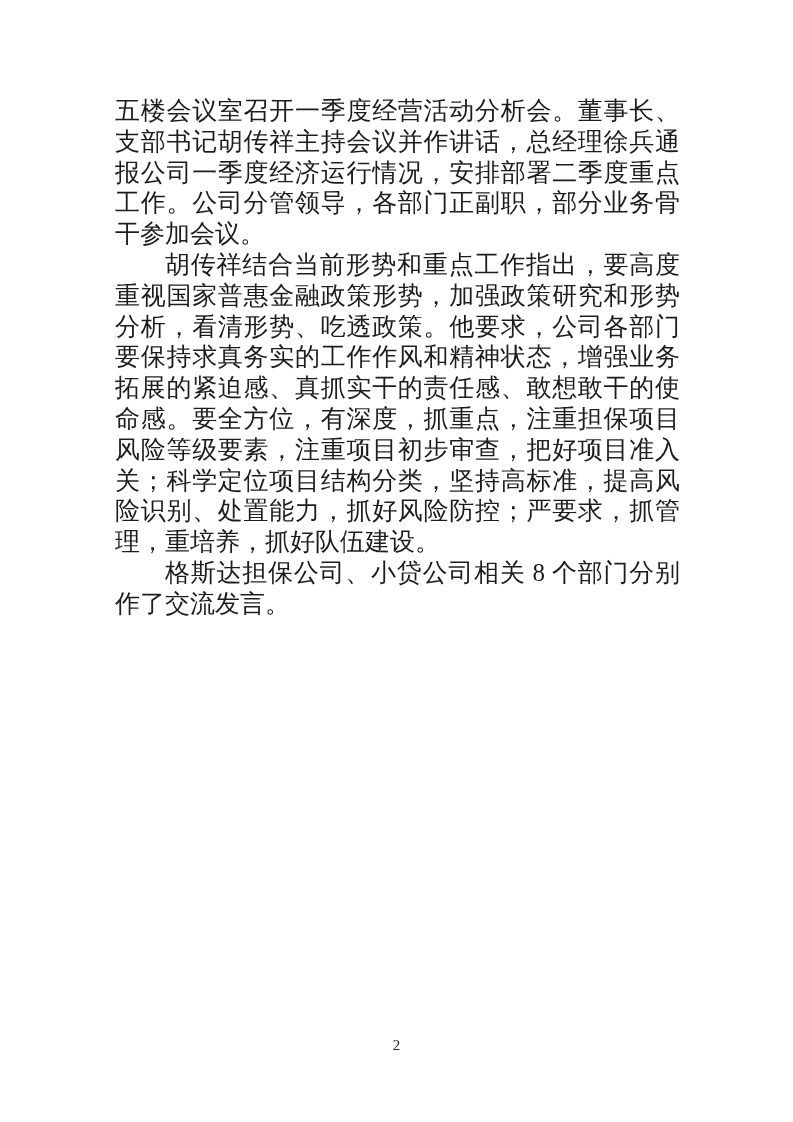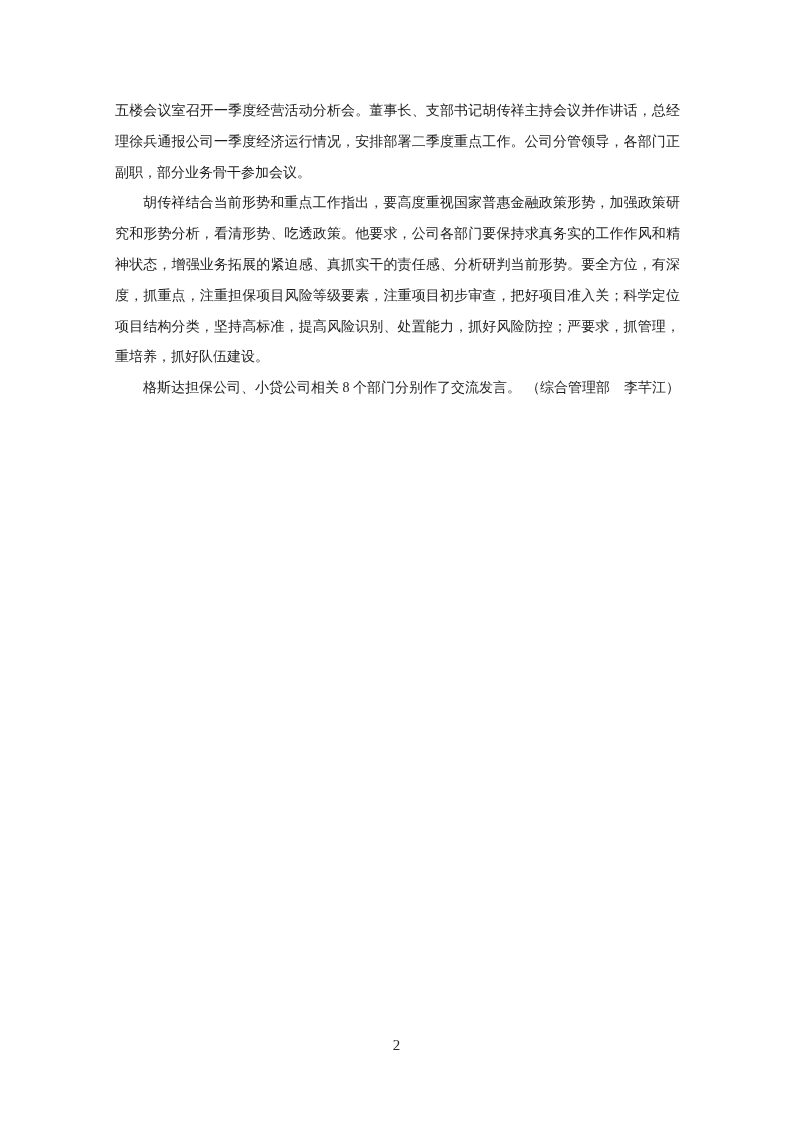--- a/index.html
+++ b/index.html
@@ -14,21 +14,21 @@
     background: #ffffff;
     overflow: hidden;
   }
   .content {
     position: absolute;
     left: 115px;
     top: 96px;
     width: 565px;
     color: #1c1c1c;
     font-family: "Liberation Serif", "DejaVu Serif", serif;
-    font-size: 14px;
+    font-size: 25px;
     line-height: 30.8px;
     text-align: justify;
     text-justify: inter-ideograph;
   }
   .para {
     margin: 0;
     padding: 0;
   }
   .indent {
     text-indent: 2em;
@@ -48,20 +48,19 @@
     font-size: 15px;
     line-height: 22px;
   }
 </style>
 </head>
 <body>
 
 <div class="page">
   <div class="content">
     <p class="para">五楼会议室召开一季度经营活动分析会。董事长、支部书记胡传祥主持会议并作讲话，总经理徐兵通报公司一季度经济运行情况，安排部署二季度重点工作。公司分管领导，各部门正副职，部分业务骨干参加会议。</p>
-    <p class="para indent">胡传祥结合当前形势和重点工作指出，要高度重视国家普惠金融政策形势，加强政策研究和形势分析，看清形势、吃透政策。他要求，公司各部门要保持求真务实的工作作风和精神状态，增强业务拓展的紧迫感、真抓实干的责任感、分析研判当前形势。要全方位，有深度，抓重点，注重担保项目风险等级要素，注重项目初步审查，把好项目准入关；科学定位项目结构分类，坚持高标准，提高风险识别、处置能力，抓好风险防控；严要求，抓管理，重培养，抓好队伍建设。</p>
+    <p class="para indent">胡传祥结合当前形势和重点工作指出，要高度重视国家普惠金融政策形势，加强政策研究和形势分析，看清形势、吃透政策。他要求，公司各部门要保持求真务实的工作作风和精神状态，增强业务拓展的紧迫感、真抓实干的责任感、敢想敢干的使命感。要全方位，有深度，抓重点，注重担保项目风险等级要素，注重项目初步审查，把好项目准入关；科学定位项目结构分类，坚持高标准，提高风险识别、处置能力，抓好风险防控；严要求，抓管理，重培养，抓好队伍建设。</p>
     <p class="para indent">
       <span>格斯达担保公司、小贷公司相关 8 个部门分别作了交流发言。</span>
-      <span class="attribution">（综合管理部　李芊江）</span>
     </p>
   </div>
   <div class="page-number">2</div>
 </div>
 
 </body></html>

